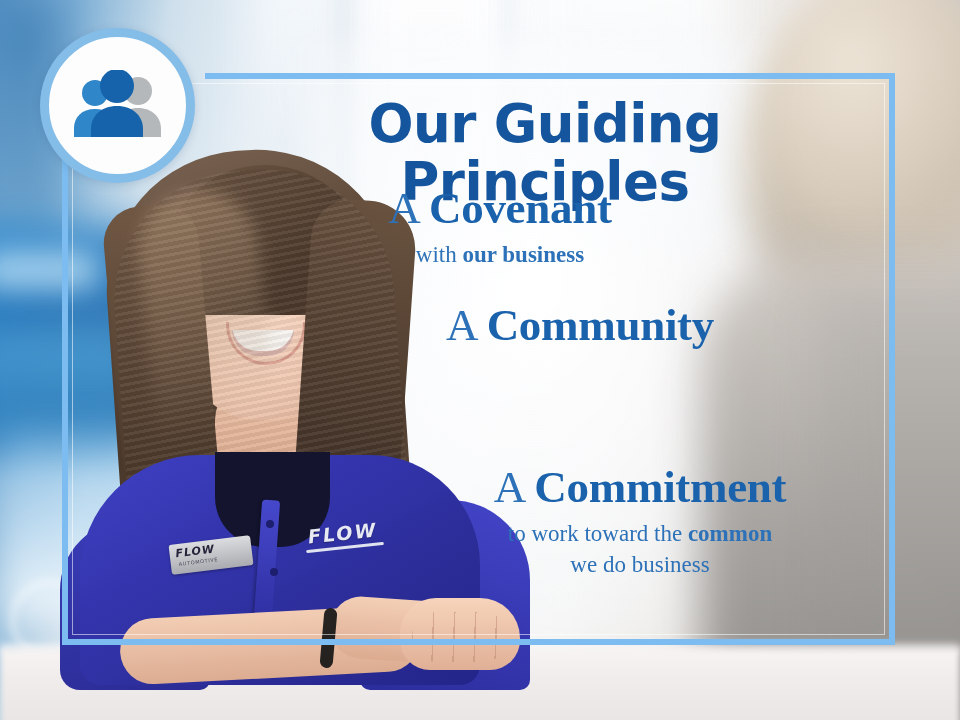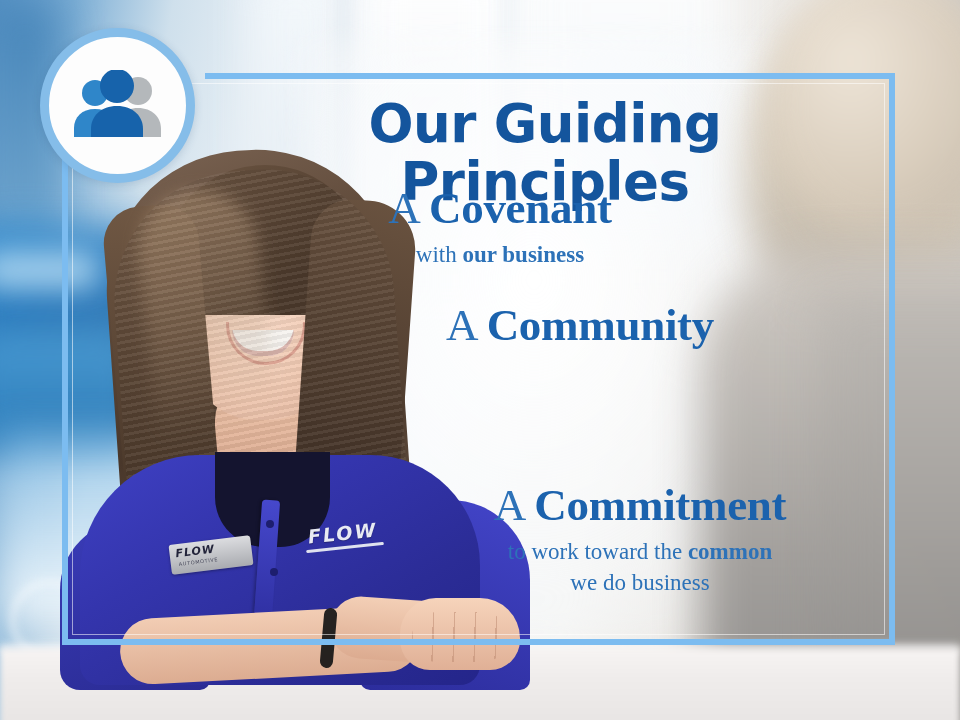--- a/index.html
+++ b/index.html
@@ -171,21 +171,21 @@
 
   .block{position:absolute;text-align:center;
     font-family:Liberation Serif, serif;color:#2d72b8;}
   .head{font-size:45px;line-height:50px;font-weight:400;letter-spacing:-.3px;}
   .head b{font-weight:700;color:#1b62ad;}
   .sub{font-size:23px;line-height:31px;font-weight:400;color:#2d72b8;margin-top:6px;}
   .sub b{font-weight:700;}
 
   .b1{left:280px;top:183px;width:440px;}
   .b2{left:330px;top:300px;width:500px;}
-  .b3{left:390px;top:480px;width:500px;}
+  .b3{left:390px;top:462px;width:500px;}
 </style>
 </head>
 <body>
 
 <div id="stage">
 
   <div class="bg">
     <div class="bg-layer bg-base"></div>
     <div class="bg-layer leftglow"></div>
     <div class="bg-layer win3"></div>

